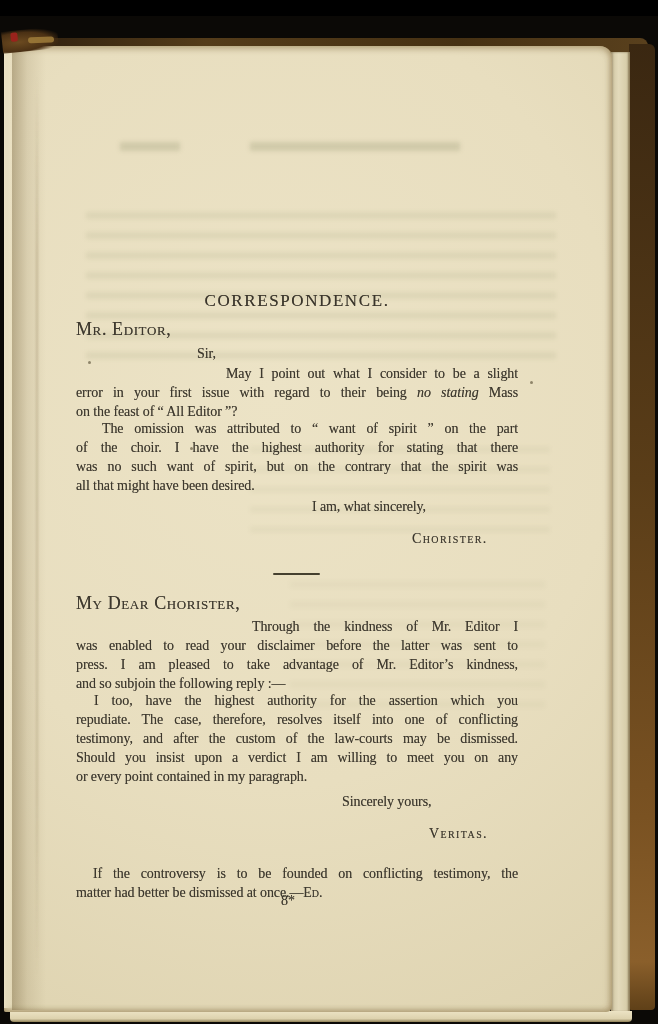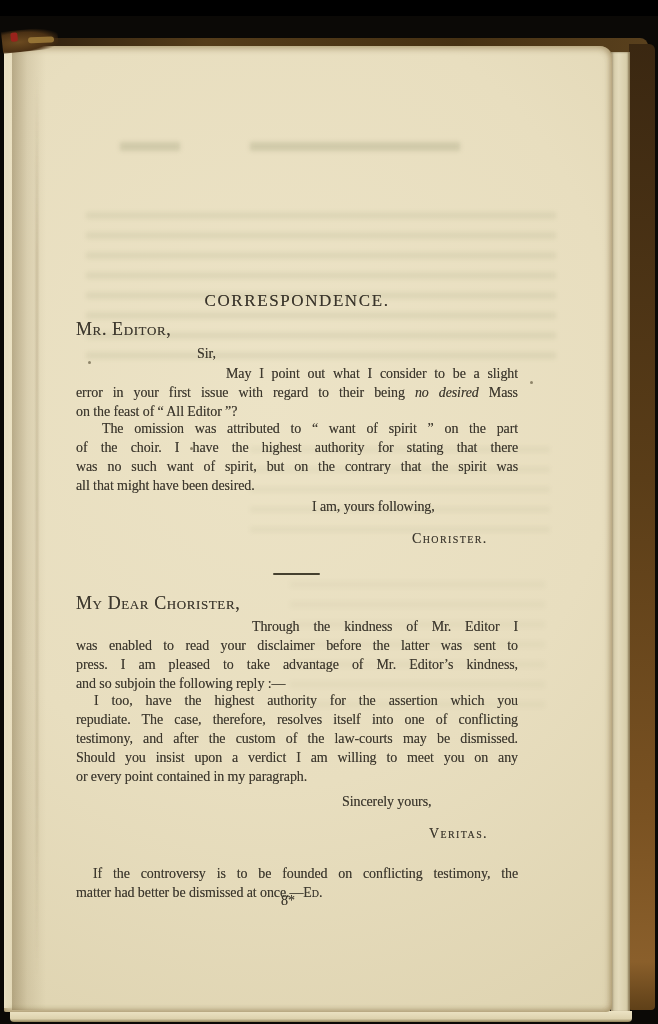--- a/index.html
+++ b/index.html
@@ -127,29 +127,29 @@
   <div class="speck" style="left:190px;top:431px;"></div>
   <div class="speck" style="left:530px;top:365px;"></div>
 
   <div class="title-ln" style="top:275px">CORRESPONDENCE.</div>
 
   <div>
     <div class="ln salut free" style="top:304px">Mr. Editor,</div>
     <div class="ln free" style="left:197px;top:328px">Sir,</div>
 
     <div class="ln j" style="top:348px;padding-left:150px">May I point out what I consider to be a slight</div>
-    <div class="ln j" style="top:367px"><span>error in your first issue with regard to their being</span> <span class="it">no desired</span> <span>Mass</span></div>
+    <div class="ln j" style="top:367px"><span>error in your first issue with regard to their being</span> <span class="it">no stating</span> <span>Mass</span></div>
     <div class="ln" style="top:386px">on the feast of “ All Editor ”?</div>
 
     <div class="ln j" style="top:403px;padding-left:26px">The omission was attributed to “ want of spirit ” on the part</div>
     <div class="ln j" style="top:422px">of the choir. I have the highest authority for stating that there</div>
     <div class="ln j" style="top:441px">was no such want of spirit, but on the contrary that the spirit was</div>
     <div class="ln" style="top:460px">all that might have been desired.</div>
 
-    <div class="ln free" style="left:312px;top:481px">I am, yours following,</div>
+    <div class="ln free" style="left:312px;top:481px">I am, what sincerely,</div>
     <div class="ln sig" style="left:412px;top:513px">Chorister.</div>
   </div>
 
   <div class="divider"></div>
 
   <div>
     <div class="ln salut free" style="top:578px">My Dear Chorister,</div>
 
     <div class="ln j" style="top:601px;padding-left:176px">Through the kindness of Mr. Editor I</div>
     <div class="ln j" style="top:620px">was enabled to read your disclaimer before the latter was sent to</div>

